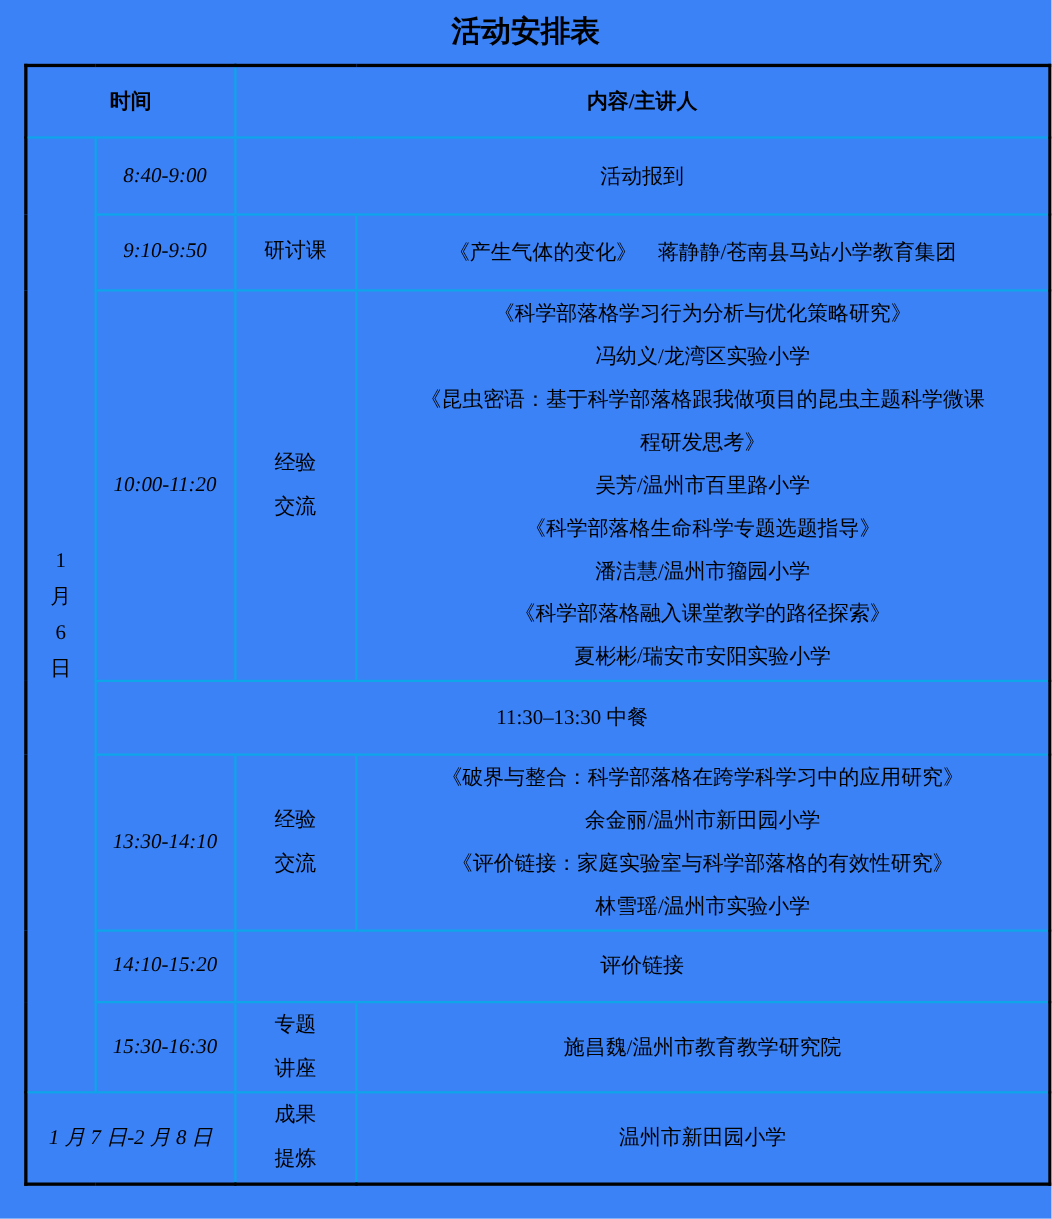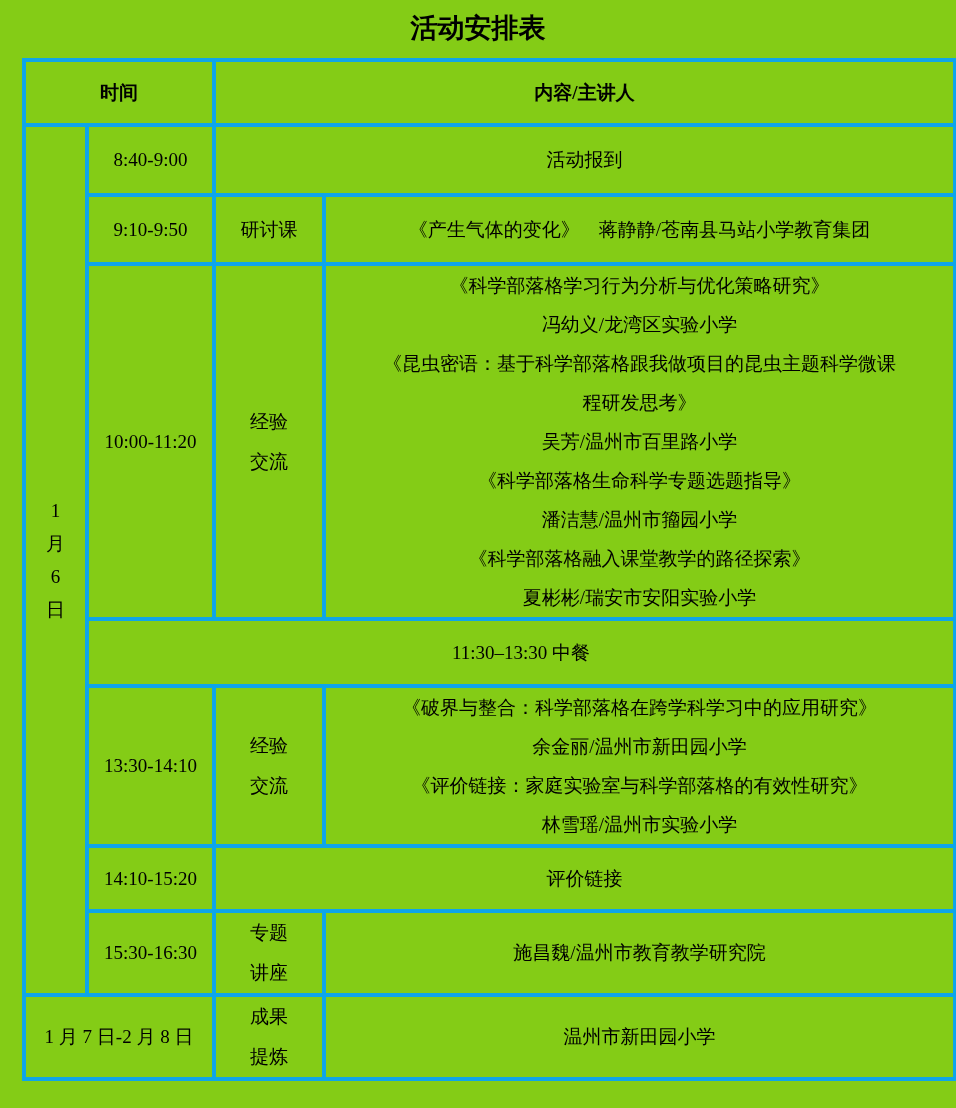--- a/index.html
+++ b/index.html
@@ -6,54 +6,55 @@
     margin: 0;
     padding: 0;
     background: #ffffff;
     color: #000000;
     font-family: "Liberation Serif", "DejaVu Serif", serif;
   }
   .page {
     position: relative;
     width: 956px;
     height: 1108px;
-    background: #84cc16;
+    background: #3b82f6;
     overflow: hidden;
   }
   .title {
     margin: 0;
     padding-top: 8px;
     height: 42px;
     text-align: center;
     font-size: 27px;
     font-weight: bold;
     line-height: 40px;
   }
   table.schedule {
     border-collapse: collapse;
     table-layout: fixed;
     margin-left: 22px;
     margin-top: 8px;
     width: 931px;
     border: 3px solid #000000;
   }
   table.schedule td {
-    border: 4px solid #0ea5e9;
+    border: 2px solid #0ea5e9;
     text-align: center;
     vertical-align: middle;
     font-size: 19px;
     padding: 0;
     overflow: hidden;
   }
   td.hdr {
     font-weight: bold;
     font-size: 20px;
   }
   td.time-cell {
     font-size: 20px;
+    font-style: italic;
   }
   td.date-cell {
     white-space: pre-line;
     line-height: 33px;
     font-size: 19px;
   }
   td.type-cell {
     white-space: pre-line;
     line-height: 40px;
   }

